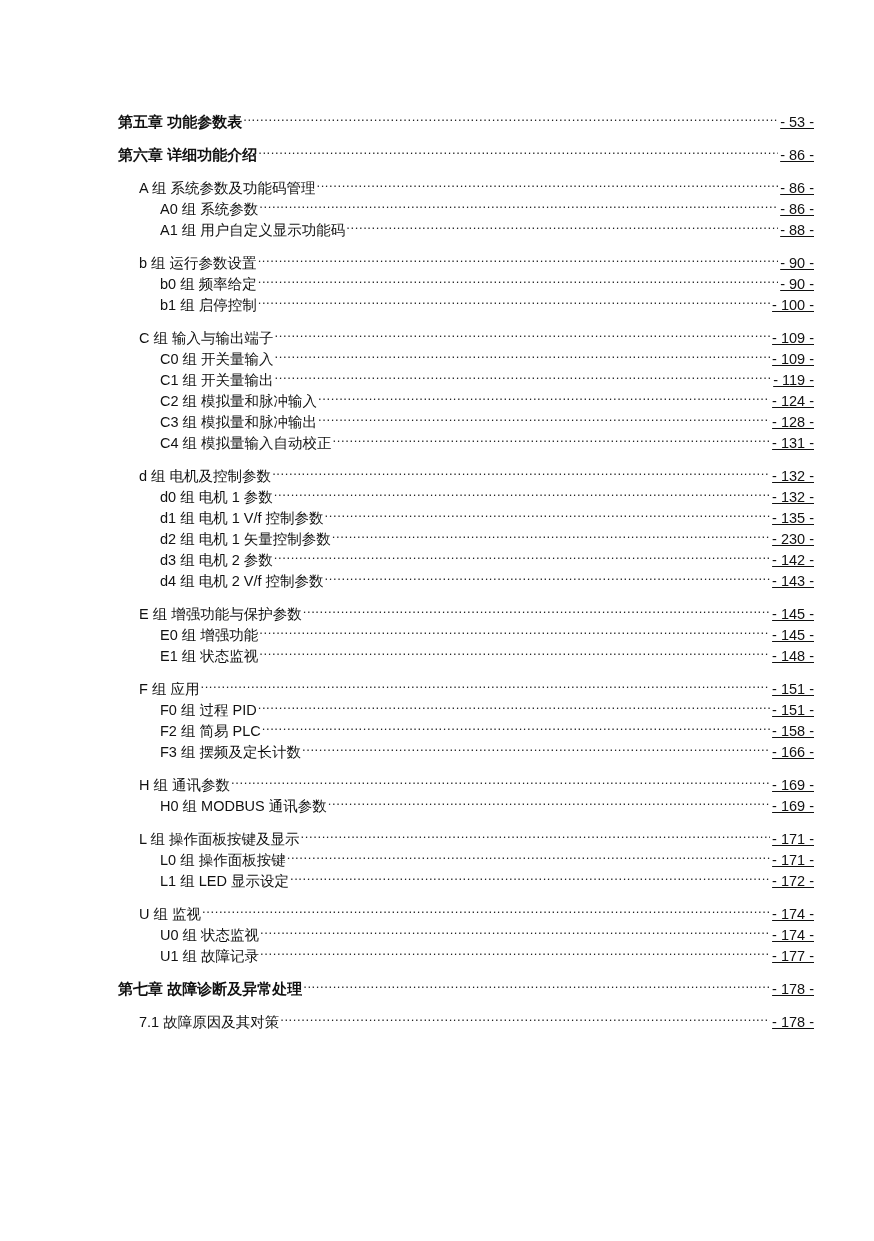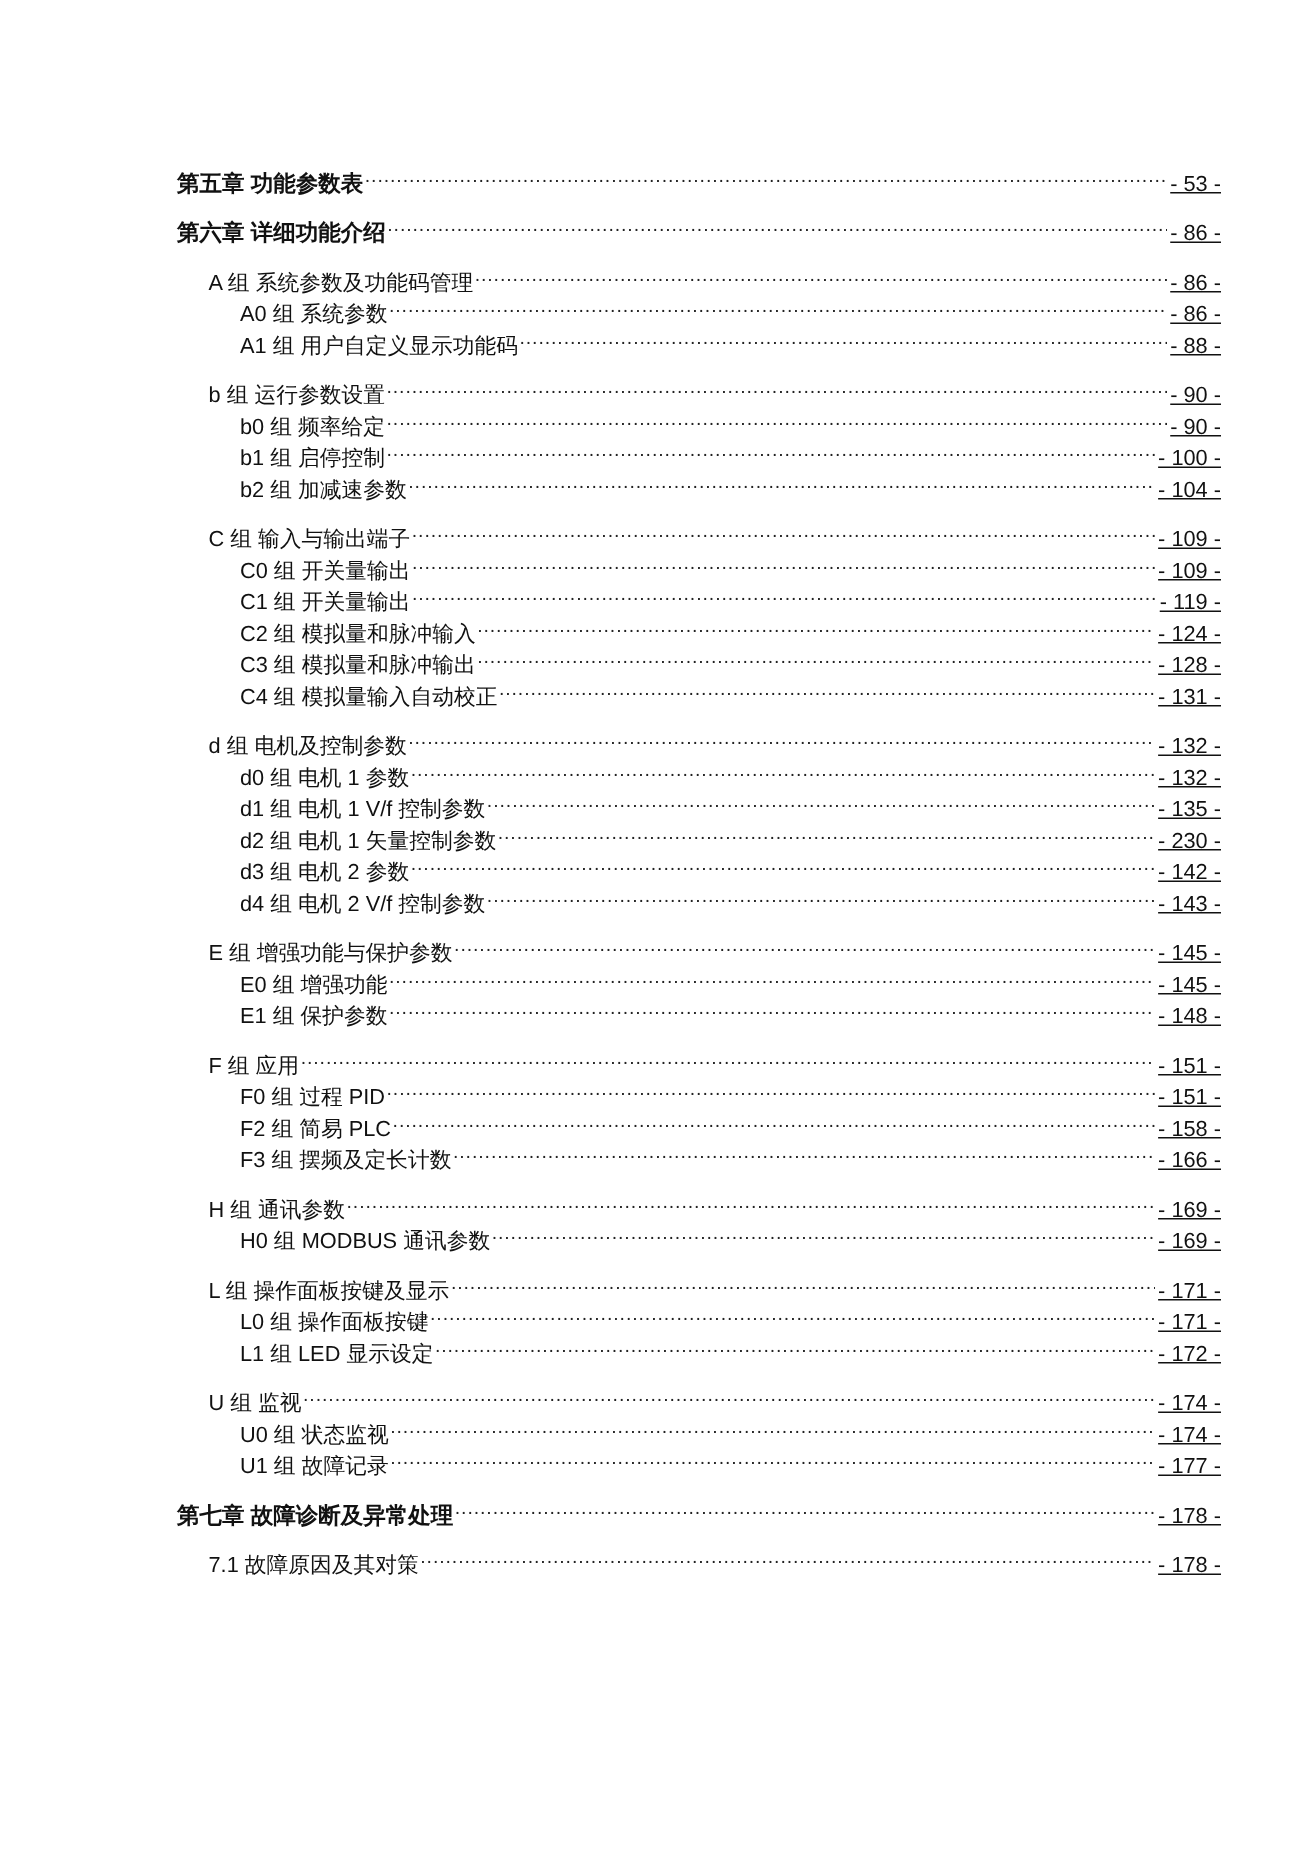--- a/index.html
+++ b/index.html
@@ -59,33 +59,28 @@
     <div class="row l3">
     <span class="t">b0 组  频率给定</span>
     <span class="dots"></span>
     <span class="p">- 90 -</span>
   </div>
     <div class="row l3">
     <span class="t">b1 组  启停控制</span>
     <span class="dots"></span>
     <span class="p">- 100 -</span>
   </div>
-    <div class="row l3">
-    <span class="t">b2 组  加减速参数 </span>
-    <span class="dots"></span>
-    <span class="p">- 104 -</span>
-  </div>
     <div class="gap-s"></div>
     <div class="row l2">
     <span class="t">C 组    输入与输出端子 </span>
     <span class="dots"></span>
     <span class="p">- 109 -</span>
   </div>
     <div class="row l3">
-    <span class="t">C0 组  开关量输出 </span>
+    <span class="t">C0 组  开关量输入 </span>
     <span class="dots"></span>
     <span class="p">- 109 -</span>
   </div>
     <div class="row l3">
     <span class="t">C1 组  开关量输出 </span>
     <span class="dots"></span>
     <span class="p">- 119 -</span>
   </div>
     <div class="row l3">
     <span class="t">C2 组  模拟量和脉冲输入</span>
@@ -138,21 +133,21 @@
     <span class="t">E 组  增强功能与保护参数 </span>
     <span class="dots"></span>
     <span class="p">- 145 -</span>
   </div>
     <div class="row l3">
     <span class="t">E0 组  增强功能 </span>
     <span class="dots"></span>
     <span class="p">- 145 -</span>
   </div>
     <div class="row l3">
-    <span class="t">E1 组  保护参数 </span>
+    <span class="t">E1 组  状态监视 </span>
     <span class="dots"></span>
     <span class="p">- 148 -</span>
   </div>
     <div class="gap-s"></div>
     <div class="row l2">
     <span class="t">F 组  应用</span>
     <span class="dots"></span>
     <span class="p">- 151 -</span>
   </div>
     <div class="row l3">

